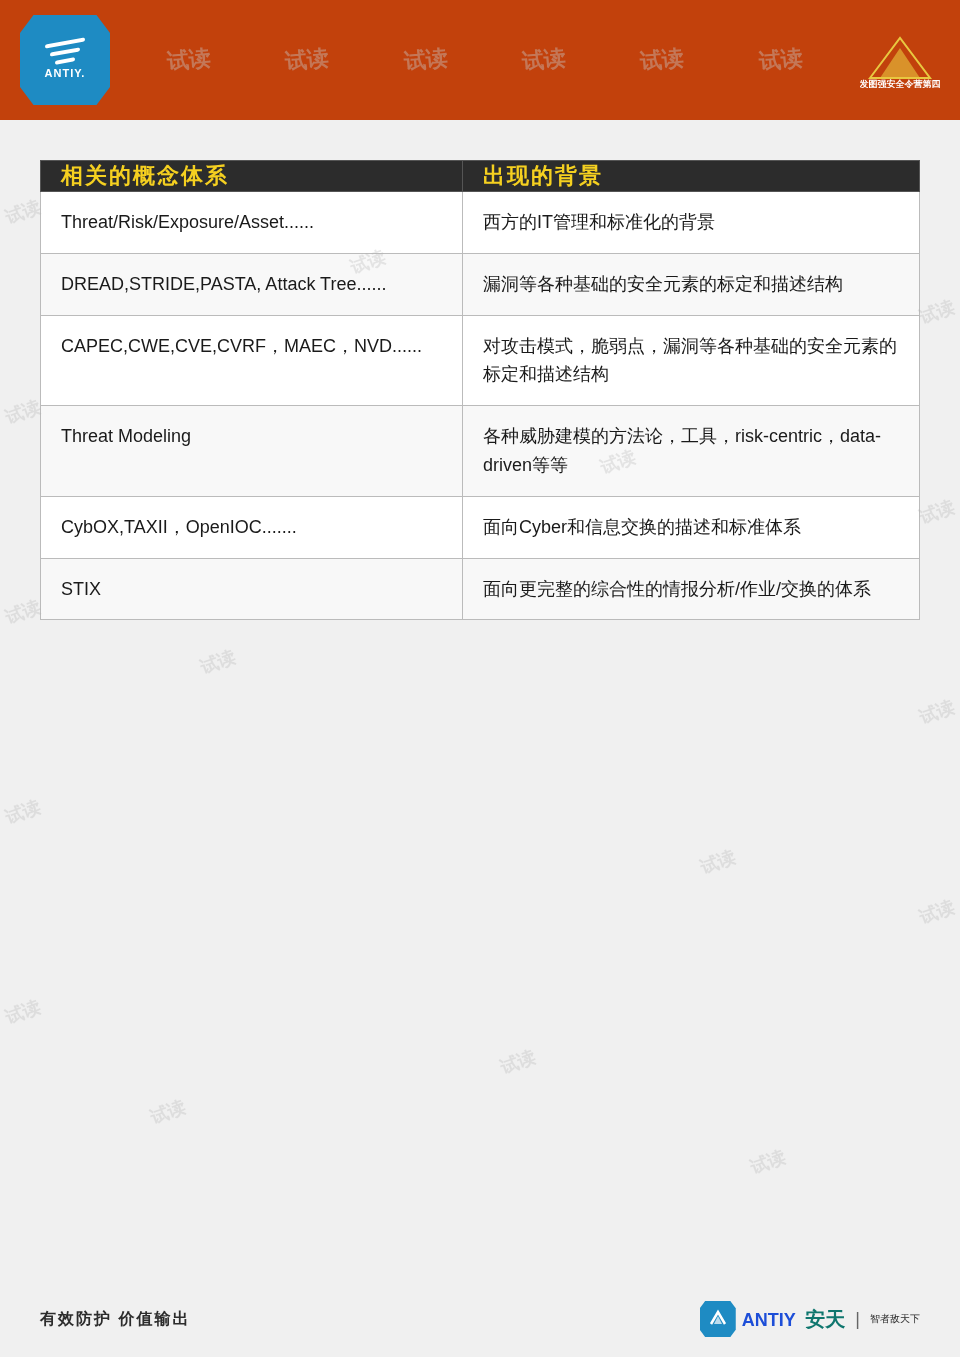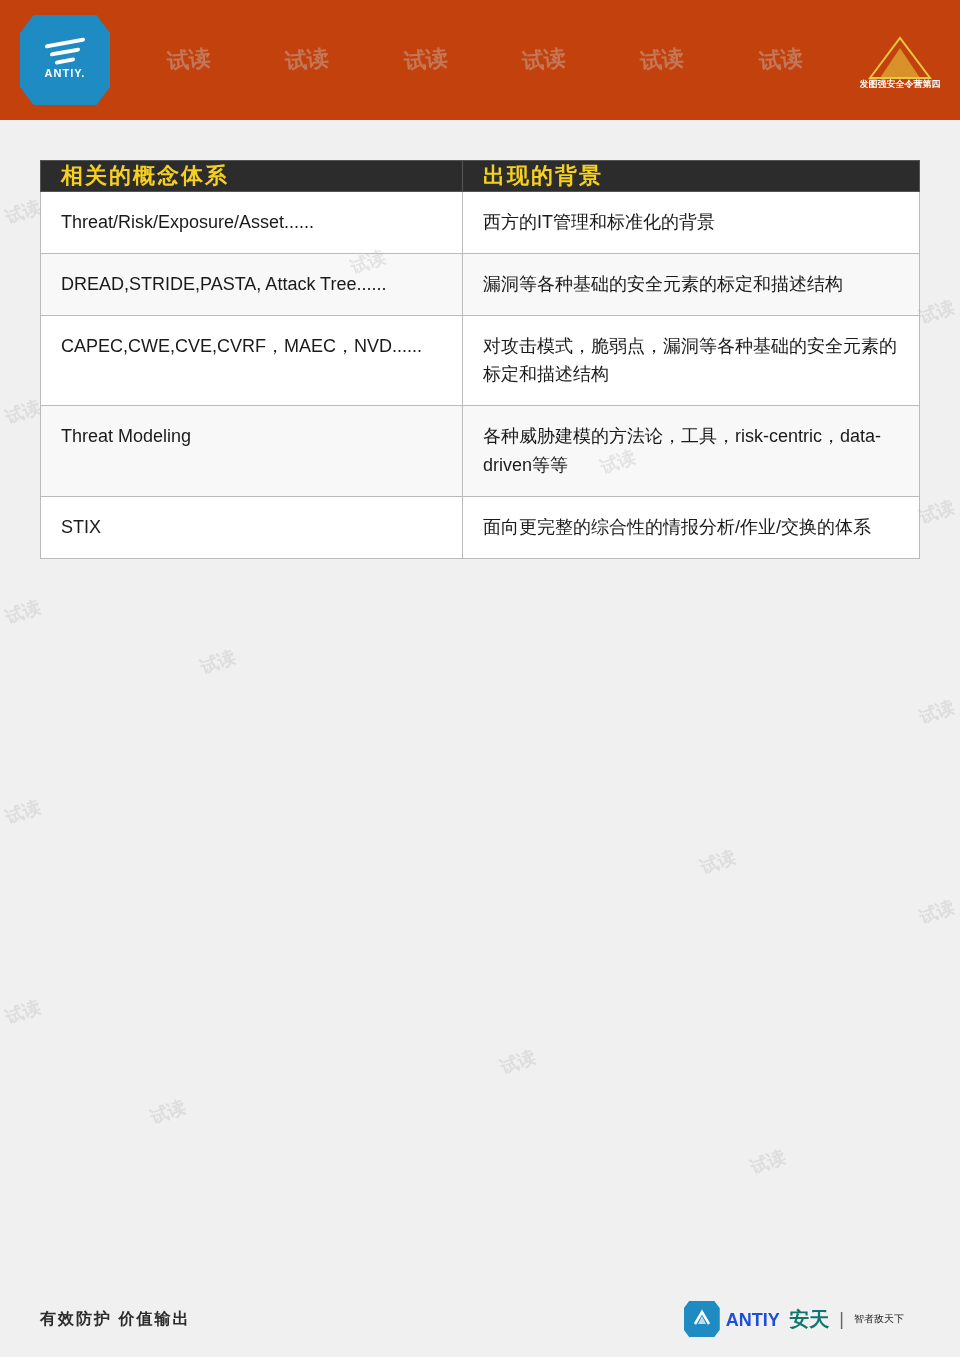--- a/index.html
+++ b/index.html
@@ -128,21 +128,21 @@
       background: #ffffff;
     }
     .col-left { width: 48%; }
     .col-right { width: 52%; }
 
     
     .footer {
       position: absolute;
       bottom: 20px;
       left: 0;
-      right: 16px;
+      right: 0;
       padding: 0 40px;
       display: flex;
       align-items: center;
       justify-content: space-between;
     }
     .footer-slogan {
       font-size: 16px;
       color: #2c2c2c;
       font-weight: bold;
       letter-spacing: 2px;
@@ -238,20 +238,24 @@
           <td>DREAD,STRIDE,PASTA, Attack Tree......</td>
           <td>漏洞等各种基础的安全元素的标定和描述结构</td>
         </tr>
         <tr>
           <td>CAPEC,CWE,CVE,CVRF，MAEC，NVD......</td>
           <td>对攻击模式，脆弱点，漏洞等各种基础的安全元素的标定和描述结构</td>
         </tr>
         <tr>
           <td>Threat Modeling</td>
           <td>各种威胁建模的方法论，工具，risk-centric，data-driven等等</td>
+        </tr>
+        <tr>
+          <td>CybOX,TAXII，OpenIOC.......</td>
+          <td>面向Cyber和信息交换的描述和标准体系</td>
         </tr>
         <tr>
           <td>STIX</td>
           <td>面向更完整的综合性的情报分析/作业/交换的体系</td>
         </tr>
       </tbody>
   </table>
 </div>
 
 <div class="footer">

